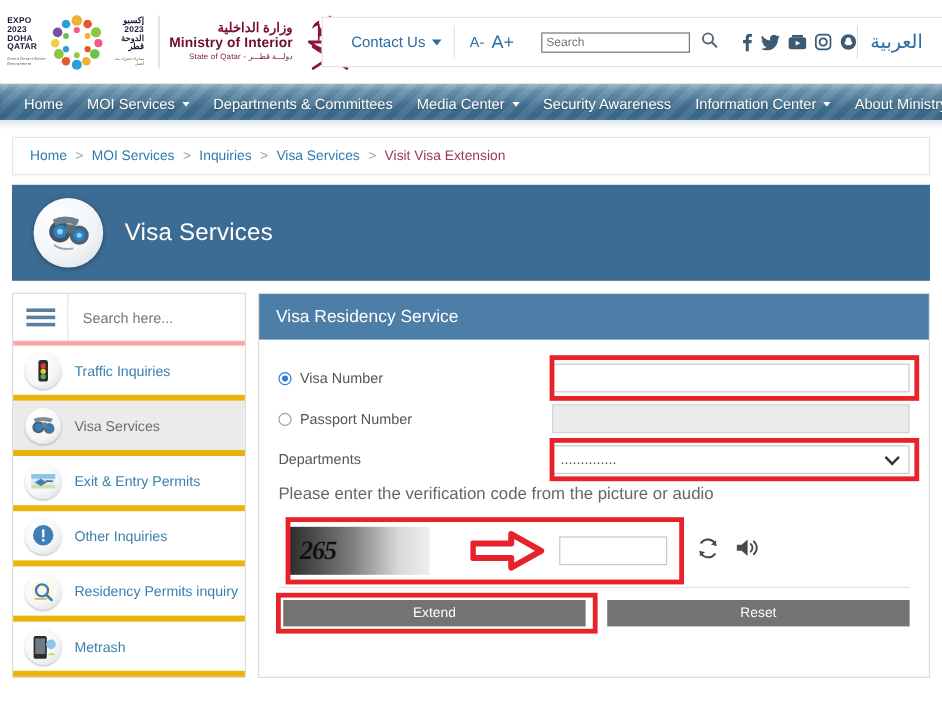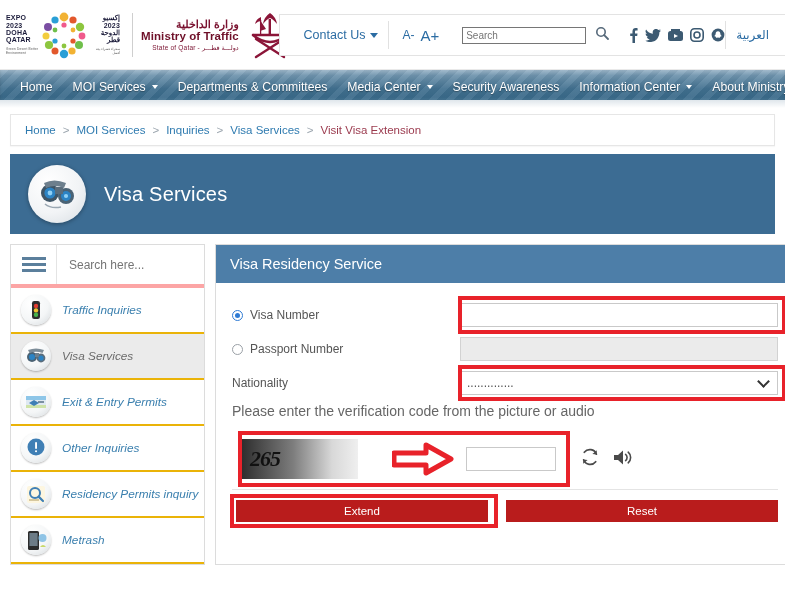--- a/index.html
+++ b/index.html
@@ -65,21 +65,21 @@
   .search-box {
     width: 124px; height: 17px;
     border: 1px solid #767676;
     font-size: 10px; padding: 0 3px;
     color: #555; font-family:"Liberation Sans", sans-serif;
     background:#fff;
   }
   .search-ico { margin-left: 9px; color:#56697a; }
   .social { display:flex; align-items:center; gap:7px; margin-left:10px; color:#3c5a72;}
   .social span { font-size: 14px; line-height:1; display:inline-flex; align-items:center; }
-  .arabic-link { color:#2b6ca3; font-size: 12px; direction: rtl; }
+  .arabic-link { color:#2b6ca3; font-size: 16px; direction: rtl; }
 
   
   .navbar {
     height: 34px;
     background:
       repeating-linear-gradient(135deg, rgba(255,255,255,.07) 0 6px, rgba(0,0,0,.03) 6px 12px),
       linear-gradient(to bottom, #9cb6c9 0%, #6e93ad 16%, #41708f 55%, #3a6a8a 80%, #53809c 100%);
     display: flex; align-items: center;
     padding-left: 10px;
     box-shadow: inset 0 -2px 3px rgba(0,0,0,.12);
@@ -137,21 +137,21 @@
   }
   .sb-search-row {
     height: 43px; display:flex; align-items:center;
     border-bottom:4px solid #fca5a5;
   }
   .hamburger { width: 46px; display:flex; flex-direction:column; align-items:center; justify-content:center; gap:3px; border-right:1px solid #e4e4e4; height:100%;}
   .hamburger i { display:block; width:24px; height:3px; background:#5b7f9c; }
   .sb-search { border:none; outline:none; font-size:12px; color:#9a9a9a; padding-left:12px; width: 140px; font-family:"Liberation Sans", sans-serif;}
   .sb-item {
     height: 46px; display:flex; align-items:center;
-    border-bottom:2px solid #eab308; padding-left:10px;font-style:italic;
+    border-bottom:5px solid #eab308; padding-left:10px;
   }
   .sb-item.active { background:#ebebeb; }
   .sb-ico {
     width: 30px; height:30px; border-radius:50%;
     background: radial-gradient(circle at 34% 28%, #ffffff 0%, #f4f6f7 58%, #d5dadd 100%);
     box-shadow: 0 1px 2px rgba(0,0,0,.28);
     flex:0 0 30px; position:relative; overflow:hidden;
   }
   .sb-label { font-size: 11.8px; color:#3a7fae; margin-left: 11px; }
   .sb-item.active .sb-label { color:#6a6a6a; }
@@ -216,26 +216,26 @@
   .arrow-annot { width: 62px; height: 34px; margin-left: 34px; position: relative; flex:0 0 62px;}
   .captcha-input {
     width: 90px; height: 24px; margin-left: 12px;
     border:1px solid #c9c9c9; background:#fff; font-size:12px;
     font-family:"Liberation Sans", sans-serif;
   }
   .cap-icons { display:flex; align-items:center; gap: 12px; margin-left: 24px; color:#4a4a4a;}
 
   .btn-row { display:flex; gap: 0; margin-top: 6px; padding-bottom: 10px; position:relative; }
   .btn {
-    height: 22px; background:#b91c1c; color:#fff; border:none;
+    height: 22px; background:#737373; color:#fff; border:none;
     font-size: 11.5px; display:flex; align-items:center; justify-content:center;
     font-family:"Liberation Sans", sans-serif;
   }
   .btn-extend { width: 252px; margin-left: 4px; }
-  .btn-reset  { width: 272px; margin-left: 18px; }
+  .btn-reset  { width: 252px; margin-left: 18px; }
 
   .divider-line { height:1px; background:#e4e4e4; margin: 2px 0 10px 0; }
 </style>
 </head>
 <body>
 
 <div class="topbar">
 
   <div class="logo-expo">
     <div class="expo-left">
@@ -278,21 +278,21 @@
       <span class="sub">صحراء خضراء
 بيئة أفضل</span>
     </div>
   </div>
 
   <div class="logo-divider"></div>
 
   <div class="logo-moi">
     <div class="moi-text">
       <div class="moi-ar">وزارة الداخلية</div>
-      <div class="moi-en">Ministry of Traffic</div>
+      <div class="moi-en">Ministry of Interior</div>
       <div class="moi-sub">
         <span>State of Qatar -</span>
         <span>دولـــة قطـــر</span>
       </div>
     </div>
     <div class="moi-emblem">
       <svg width="48" height="52" viewBox="0 0 48 52" aria-hidden="true">
         <g fill="none" stroke="#8b1538" stroke-width="2.4" stroke-linecap="round">
           <path d="M10 30 L38 48"></path>
             <path d="M38 30 L10 48"></path>
@@ -532,21 +532,21 @@
 
       <div class="frow" style="margin-top:10px;">
         <div class="flabel">
           <span class="radio"></span>
           <span>Passport Number</span>
         </div>
         <input class="finput disabled" type="text" disabled="" style="">
       </div>
 
       <div class="frow" style="margin-top:10px;">
-        <div class="flabel">Nationality</div>
+        <div class="flabel">Departments</div>
         <div class="fselect">
           <span>..............</span>
           <span class="chev"></span>
         </div>
         <div class="redbox" style="left:226px; right:-8px; top:-6px; bottom:-6px;"></div>
       </div>
 
       <div class="hint">Please enter the verification code from the picture or audio</div>
 
       <div class="captcha-row">

